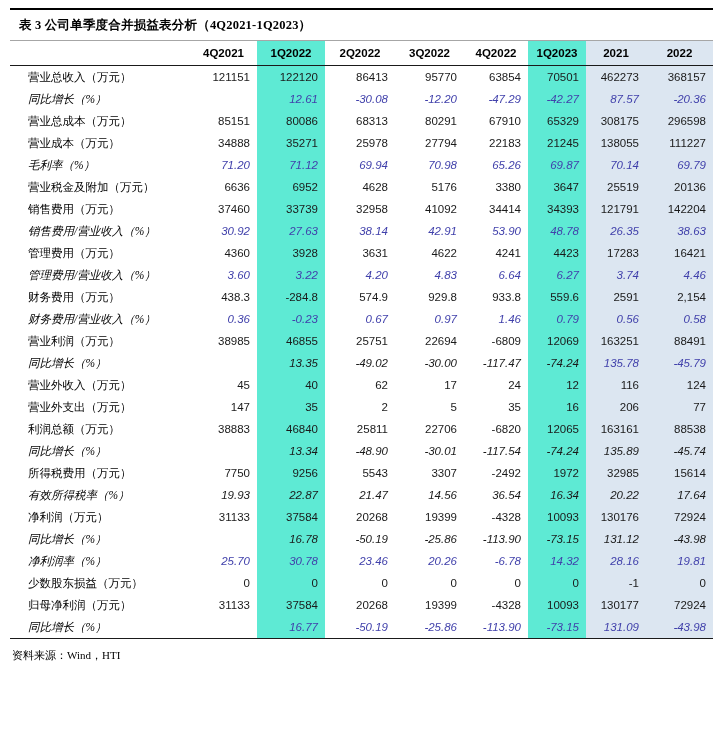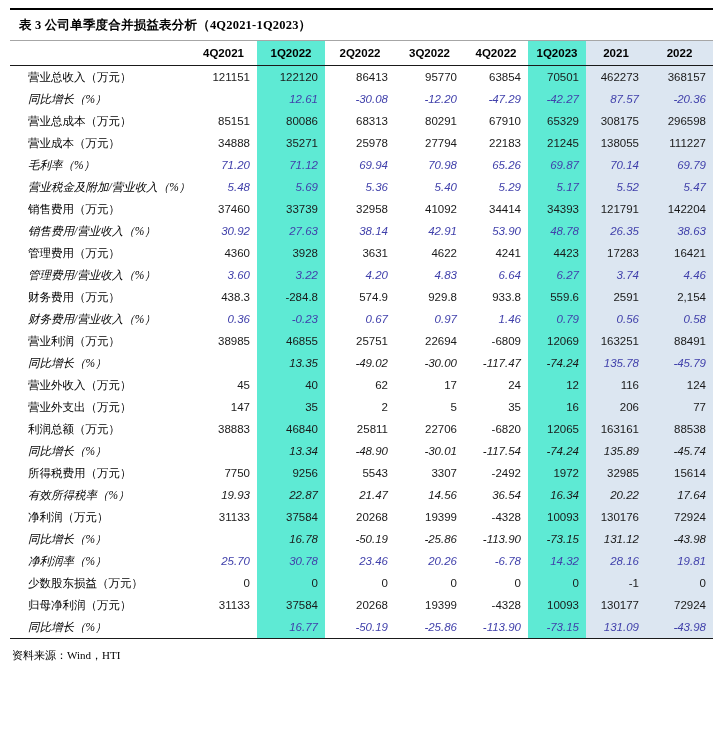--- a/index.html
+++ b/index.html
@@ -123,30 +123,30 @@
           <td class="lbl">毛利率（%）</td>
           <td class="v-b ">71.20</td>
           <td class="v-b bg-gray">71.12</td>
           <td class="v-b ">69.94</td>
           <td class="v-b ">70.98</td>
           <td class="v-b ">65.26</td>
           <td class="v-b bg-gray">69.87</td>
           <td class="v-b bg-blue">70.14</td>
           <td class="v-b bg-blue">69.79</td>
         </tr>
-        <tr class="it">
-          <td class="lbl">营业税金及附加/营业收入（%）</td>
-          <td class="v-b ">5.48</td>
-          <td class="v-b bg-gray">5.69</td>
-          <td class="v-b ">5.36</td>
-          <td class="v-b ">5.40</td>
-          <td class="v-b ">5.29</td>
-          <td class="v-b bg-gray">5.17</td>
-          <td class="v-b bg-blue">5.52</td>
-          <td class="v-b bg-blue">5.47</td>
+        <tr>
+          <td class="lbl">营业税金及附加（万元）</td>
+          <td class="v-n ">6636</td>
+          <td class="v-n bg-gray">6952</td>
+          <td class="v-n ">4628</td>
+          <td class="v-n ">5176</td>
+          <td class="v-n ">3380</td>
+          <td class="v-n bg-gray">3647</td>
+          <td class="v-n bg-blue">25519</td>
+          <td class="v-n bg-blue">20136</td>
         </tr>
         <tr>
           <td class="lbl">销售费用（万元）</td>
           <td class="v-n ">37460</td>
           <td class="v-n bg-gray">33739</td>
           <td class="v-n ">32958</td>
           <td class="v-n ">41092</td>
           <td class="v-n ">34414</td>
           <td class="v-n bg-gray">34393</td>
           <td class="v-n bg-blue">121791</td>

